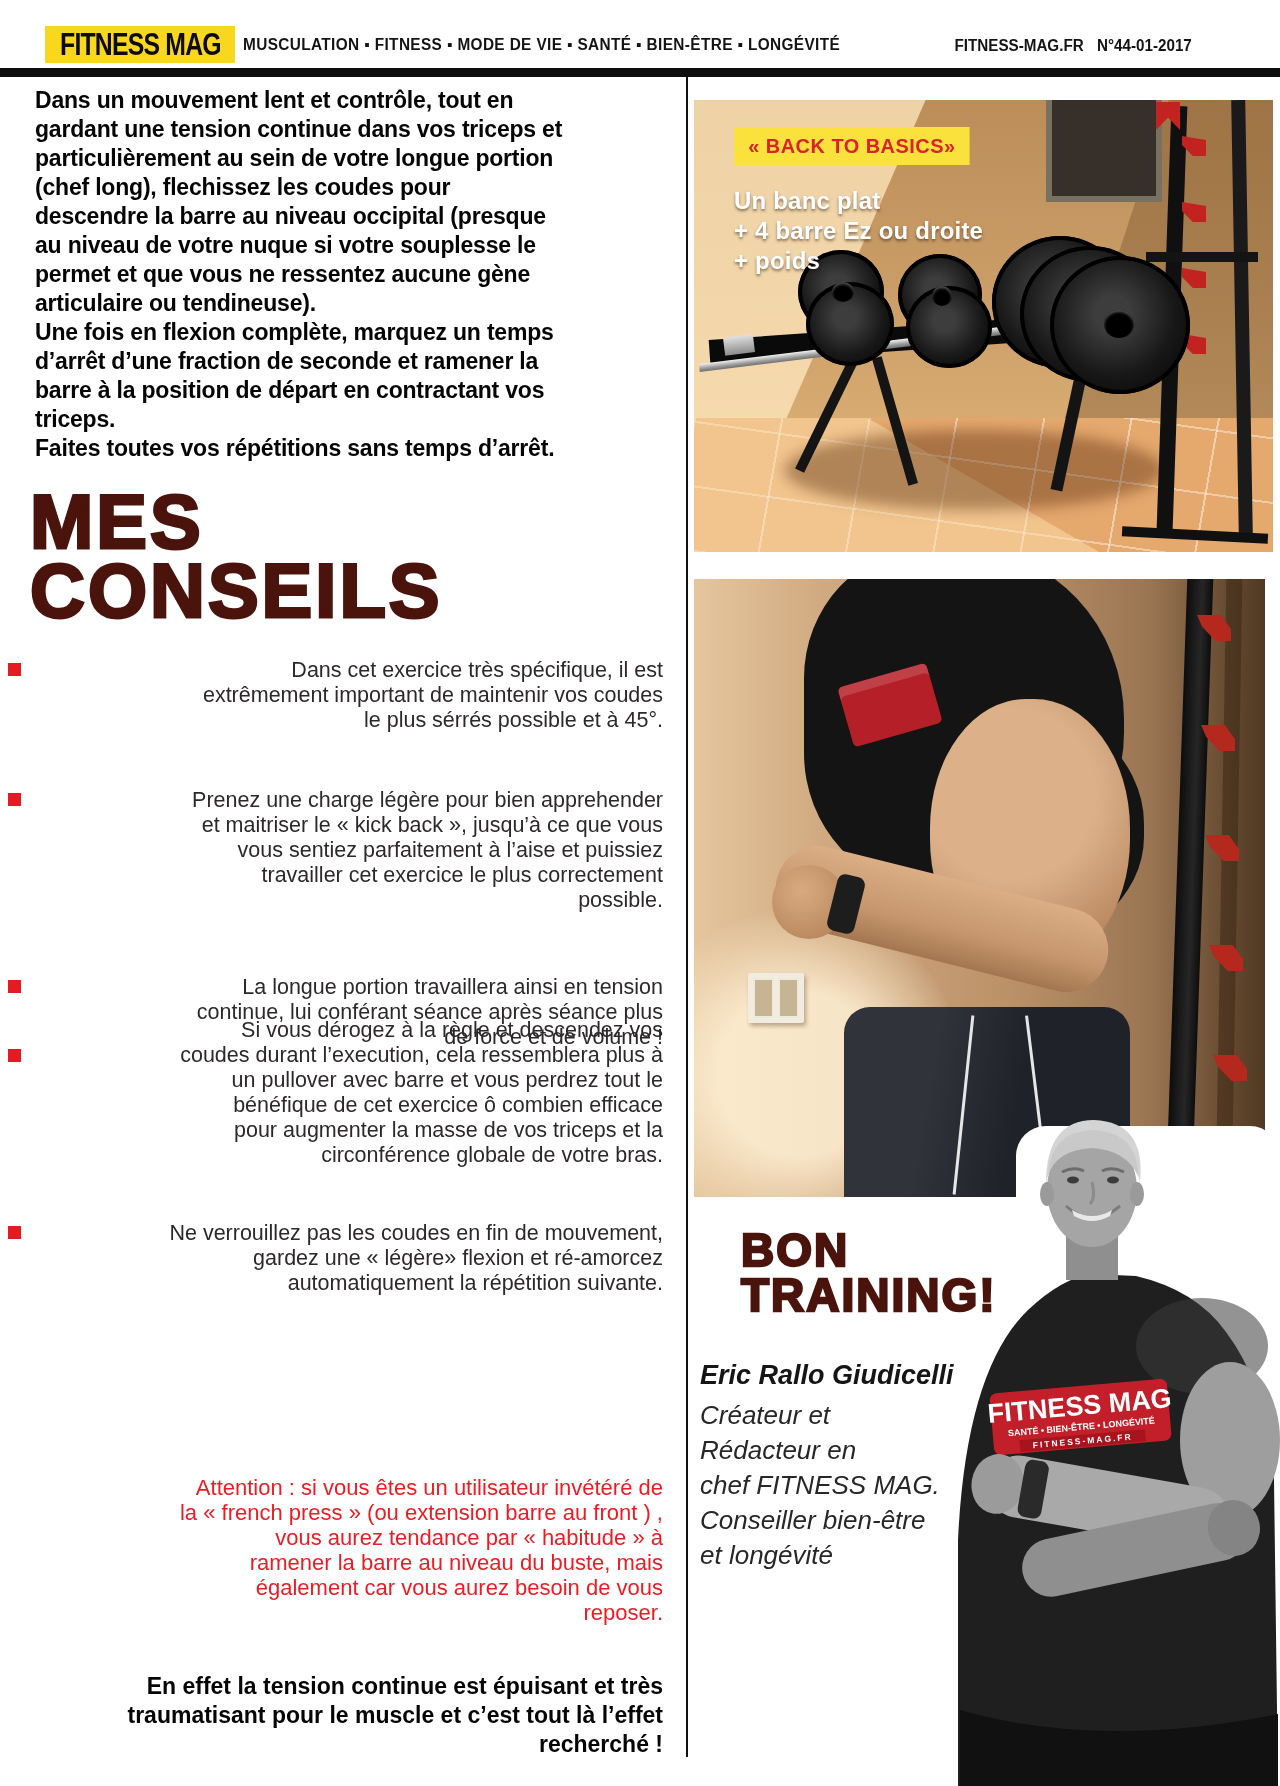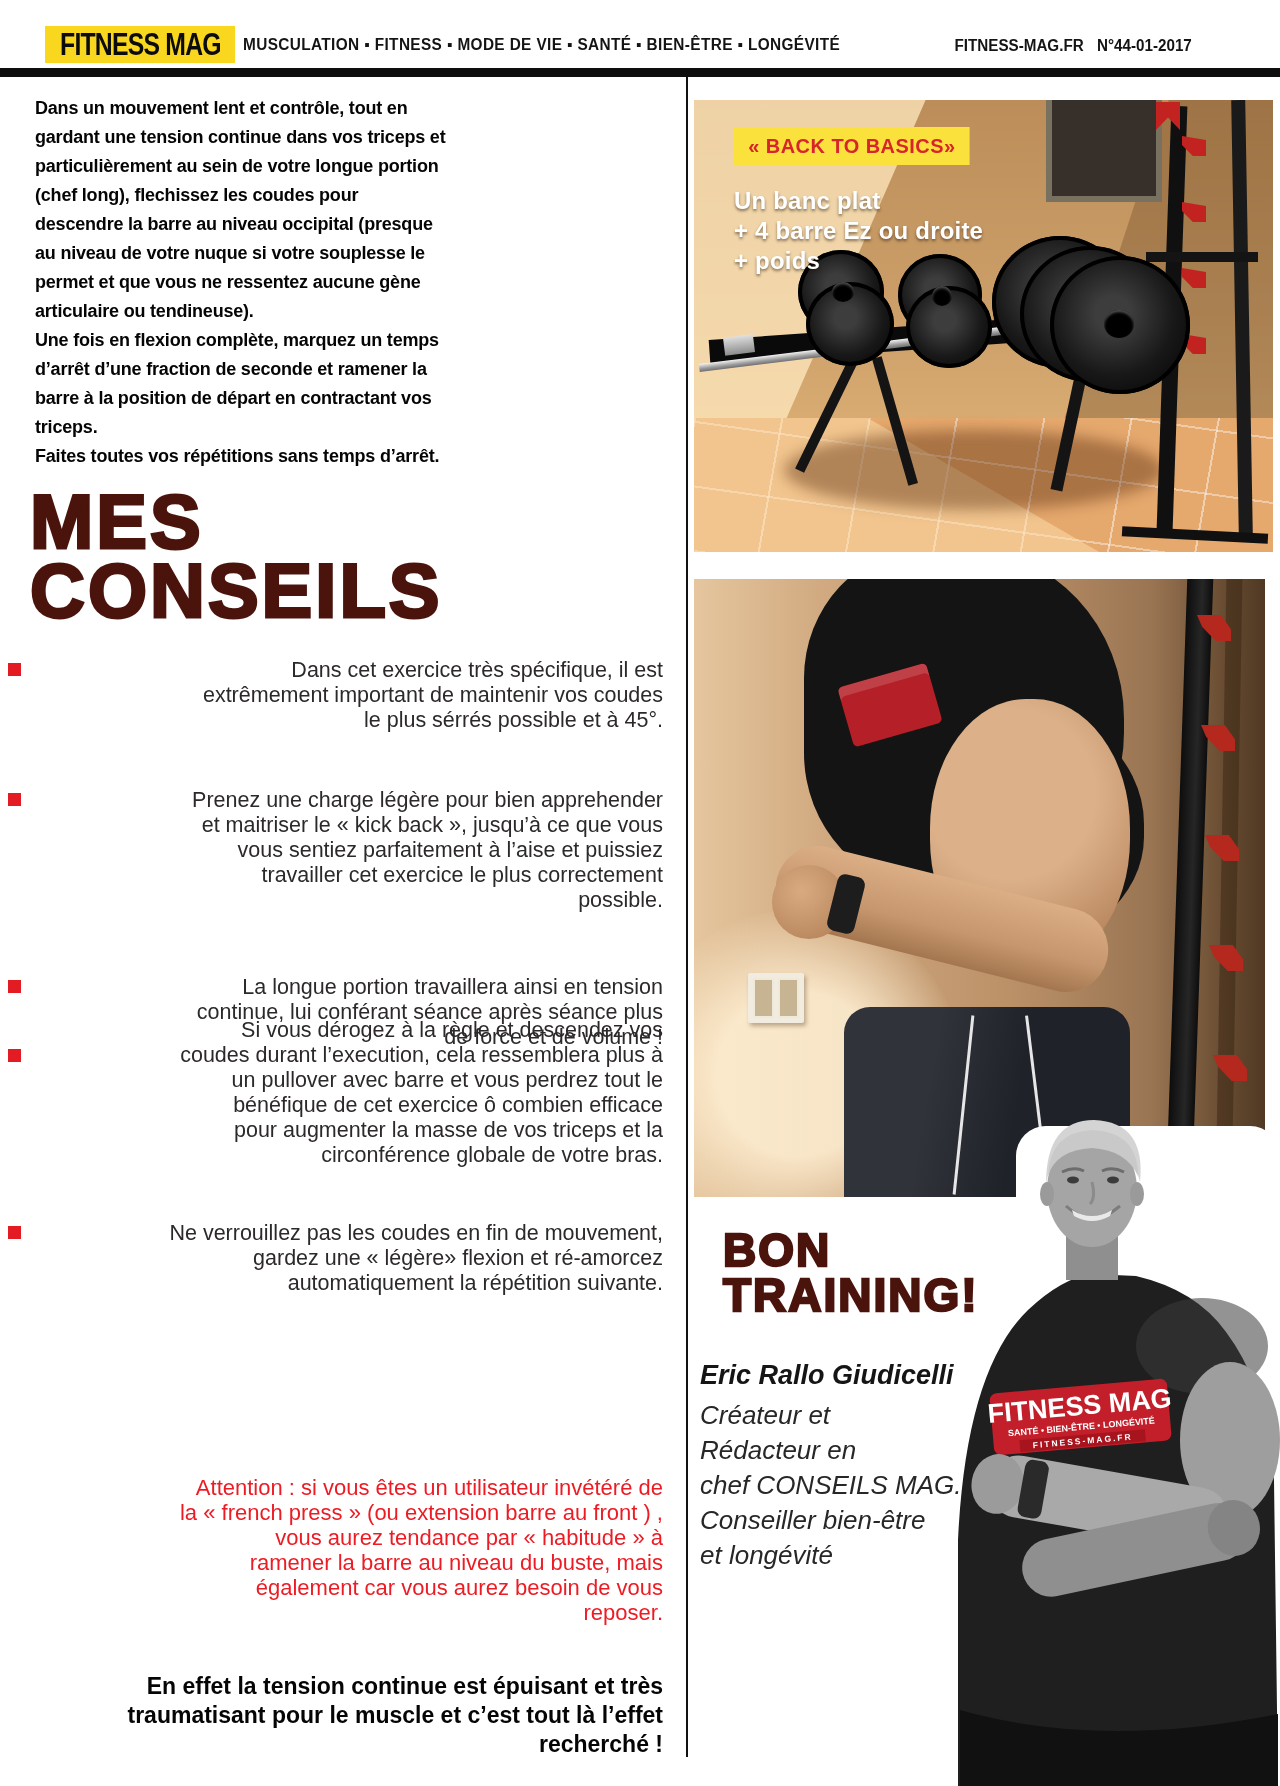--- a/index.html
+++ b/index.html
@@ -15,22 +15,22 @@
   .nav{left:243px;top:36px;font-size:16px;font-weight:700;color:#141414;
        letter-spacing:.4px;transform:scaleX(.96);transform-origin:left;white-space:nowrap;}
   .hdr-right{right:88px;top:37px;font-size:16px;font-weight:700;color:#141414;white-space:nowrap;
              transform:scaleX(.95);transform-origin:right;}
   .hdr-right .issue{margin-left:14px;}
   .black-bar{left:0;top:68px;width:1280px;height:9px;background:#0e0e0e;}
   .divider{left:686px;top:77px;width:2px;height:1680px;background:#111;}
 
   
   .pre{white-space:pre-line;}
-  .intro{left:35px;top:86px;width:615px;font-size:18px;line-height:29px;font-weight:700;
-         color:#050505;letter-spacing:-0.2px;margin-top:8px;}
+  .intro{left:35px;top:86px;width:615px;font-size:23px;line-height:29px;font-weight:700;
+         color:#050505;letter-spacing:-0.2px;}
   .headline{left:30px;top:487px;font-size:76px;line-height:69px;font-weight:900;
             color:#4a140d;letter-spacing:3px;-webkit-text-stroke:3px #4a140d;}
   .bullet,.plain{left:33px;width:630px;font-size:21.5px;line-height:25px;color:#2d292b;text-align:right;}
   .sq{position:absolute;left:-25px;top:5px;width:13px;height:13px;background:#e31b22;}
   .b1{top:658px;}.b2{top:788px;}.b3{top:975px;}.b4{top:1018px;}.b5{top:1221px;}
   .b4 .sq{top:31px;}
   .para6{top:1325px;}
   .attention{top:1475px;color:#ed1c24;font-weight:500;font-size:22px;}
   .closing{top:1672px;font-weight:700;font-size:23px;line-height:29px;color:#050505;}
 
@@ -132,21 +132,21 @@
                background-image:linear-gradient(100deg,rgba(255,255,255,.08) 0 30%,transparent 60%);}
   .pipe{width:3px;height:180px;background:#e6e6e6;}
   .pipe1{left:268px;top:436px;transform:rotate(6deg);}
   .pipe2{left:342px;top:436px;transform:rotate(-7deg);}
   .p2-vent{left:54px;top:394px;width:56px;height:50px;background:#f2ece0;
            border-radius:2px;box-shadow:2px 3px 4px rgba(70,40,15,.35);
            display:flex;gap:4px;padding:5px;box-sizing:border-box;}
   .pane{flex:1;background:#c6b493;border:2px solid #efe9da;}
 
   
-  .bon{left:723px;top:1228px;font-size:46px;line-height:45px;font-weight:900;
+  .bon{left:741px;top:1228px;font-size:46px;line-height:45px;font-weight:900;
        color:#4a140d;-webkit-text-stroke:2.4px #4a140d;letter-spacing:2px;}
   .author{left:700px;top:1360px;font-size:27px;font-weight:700;font-style:italic;color:#151515;}
   .role{left:700px;top:1398px;font-size:26px;font-style:italic;line-height:35px;color:#272727;}
 
   
   .photo3 svg{display:block;}
 </style>
 </head>
 <body>
 
@@ -286,21 +286,21 @@
     <div class="abs p2h p2h3"></div>
     <div class="abs p2h p2h4"></div>
     <div class="abs p2h p2h5"></div>
   </div>
 
   <div class="abs bon pre">BON
 TRAINING!</div>
   <div class="abs author">Eric Rallo Giudicelli</div>
   <div class="abs role pre">Créateur et
 Rédacteur en
-chef CONSEILS MAG.
+chef FITNESS MAG.
 Conseiller bien-être
 et longévité</div>
 
   <div class="abs photo3">
     <svg width="380" height="676" viewBox="0 0 380 676" xmlns="http://www.w3.org/2000/svg">
       <rect x="116" y="16" width="264" height="118" rx="30" fill="#ffffff"></rect>
       <path d="M58,676 L58,430 Q66,260 128,200 Q162,168 192,164 L236,166 Q296,180 326,222 Q368,278 374,370 L378,676 Z" fill="#1f1f1f"></path>
       <ellipse cx="302" cy="236" rx="66" ry="48" fill="#3a3a3a" opacity=".55"></ellipse>
       <rect x="166" y="112" width="52" height="58" fill="#8f8f8f"></rect>
       <path d="M146,74 Q146,10 194,10 Q246,12 240,72 Q232,36 192,32 Q152,36 146,74 Z" fill="#d4d4d4"></path>

